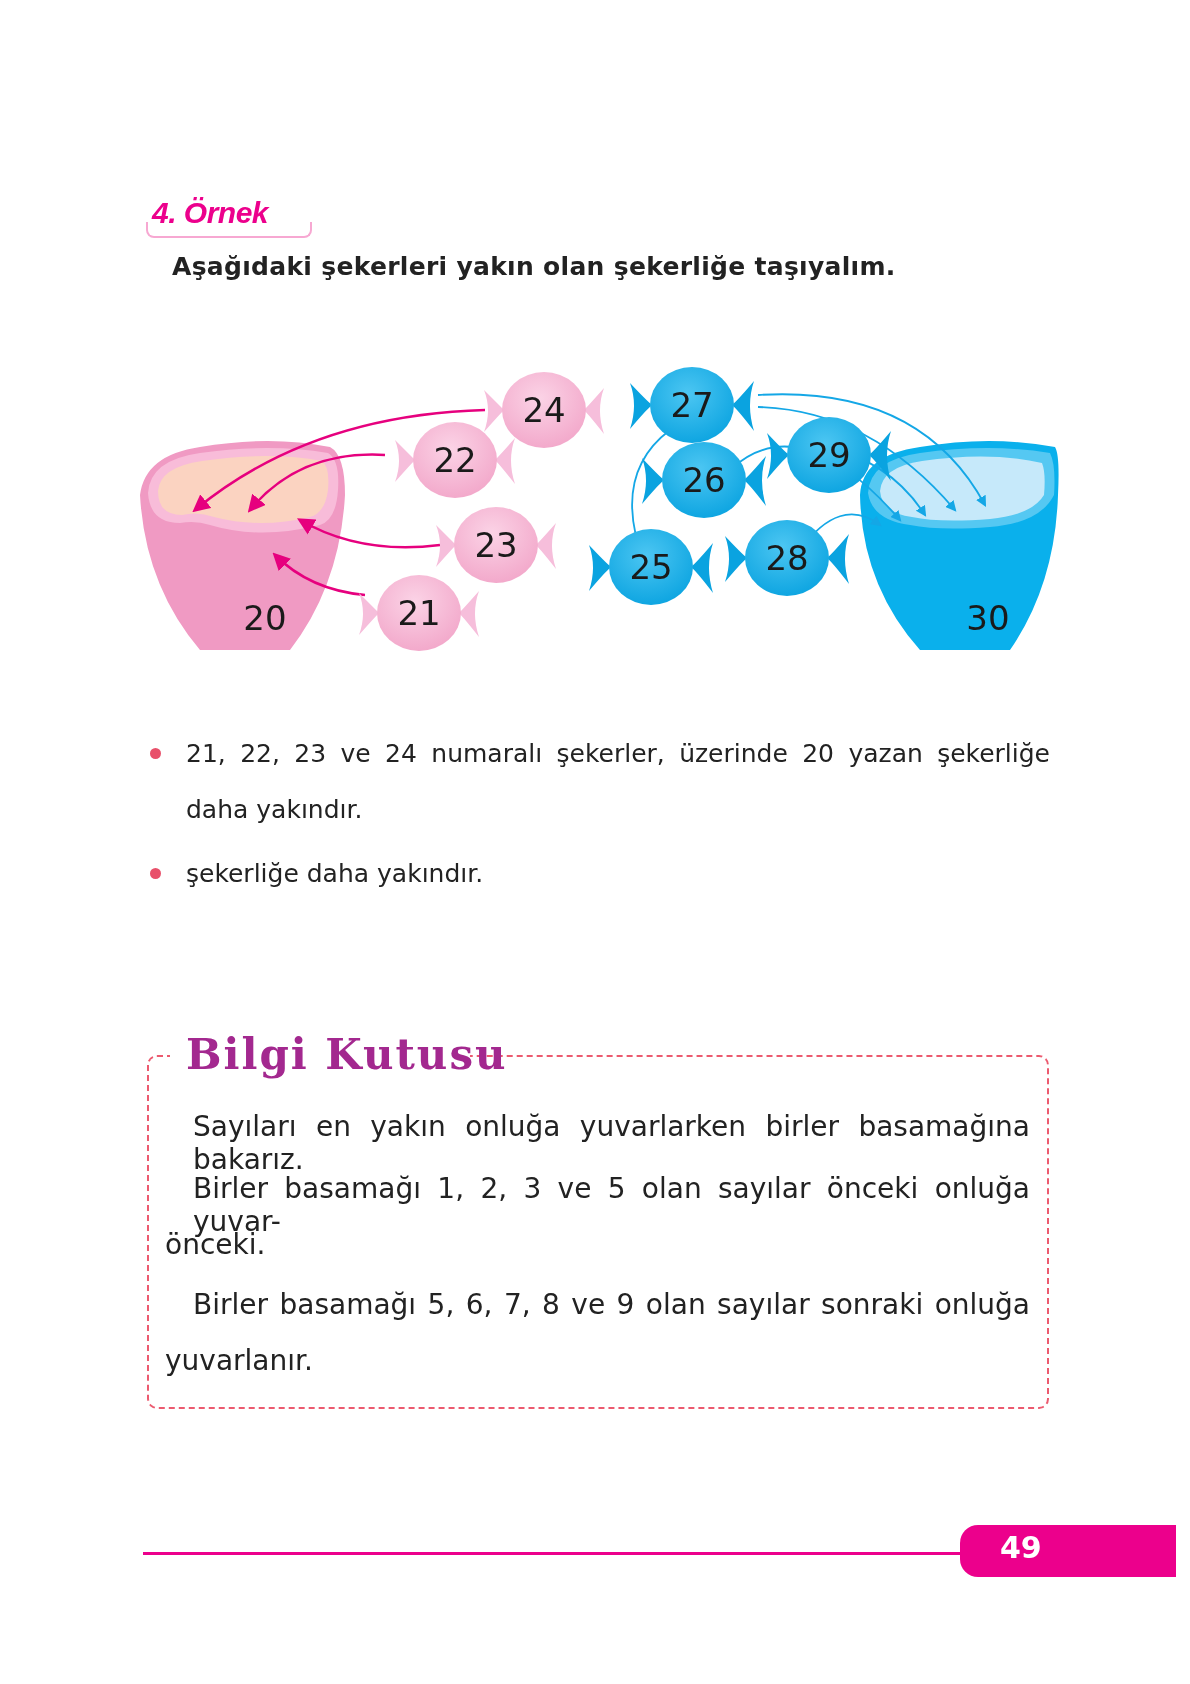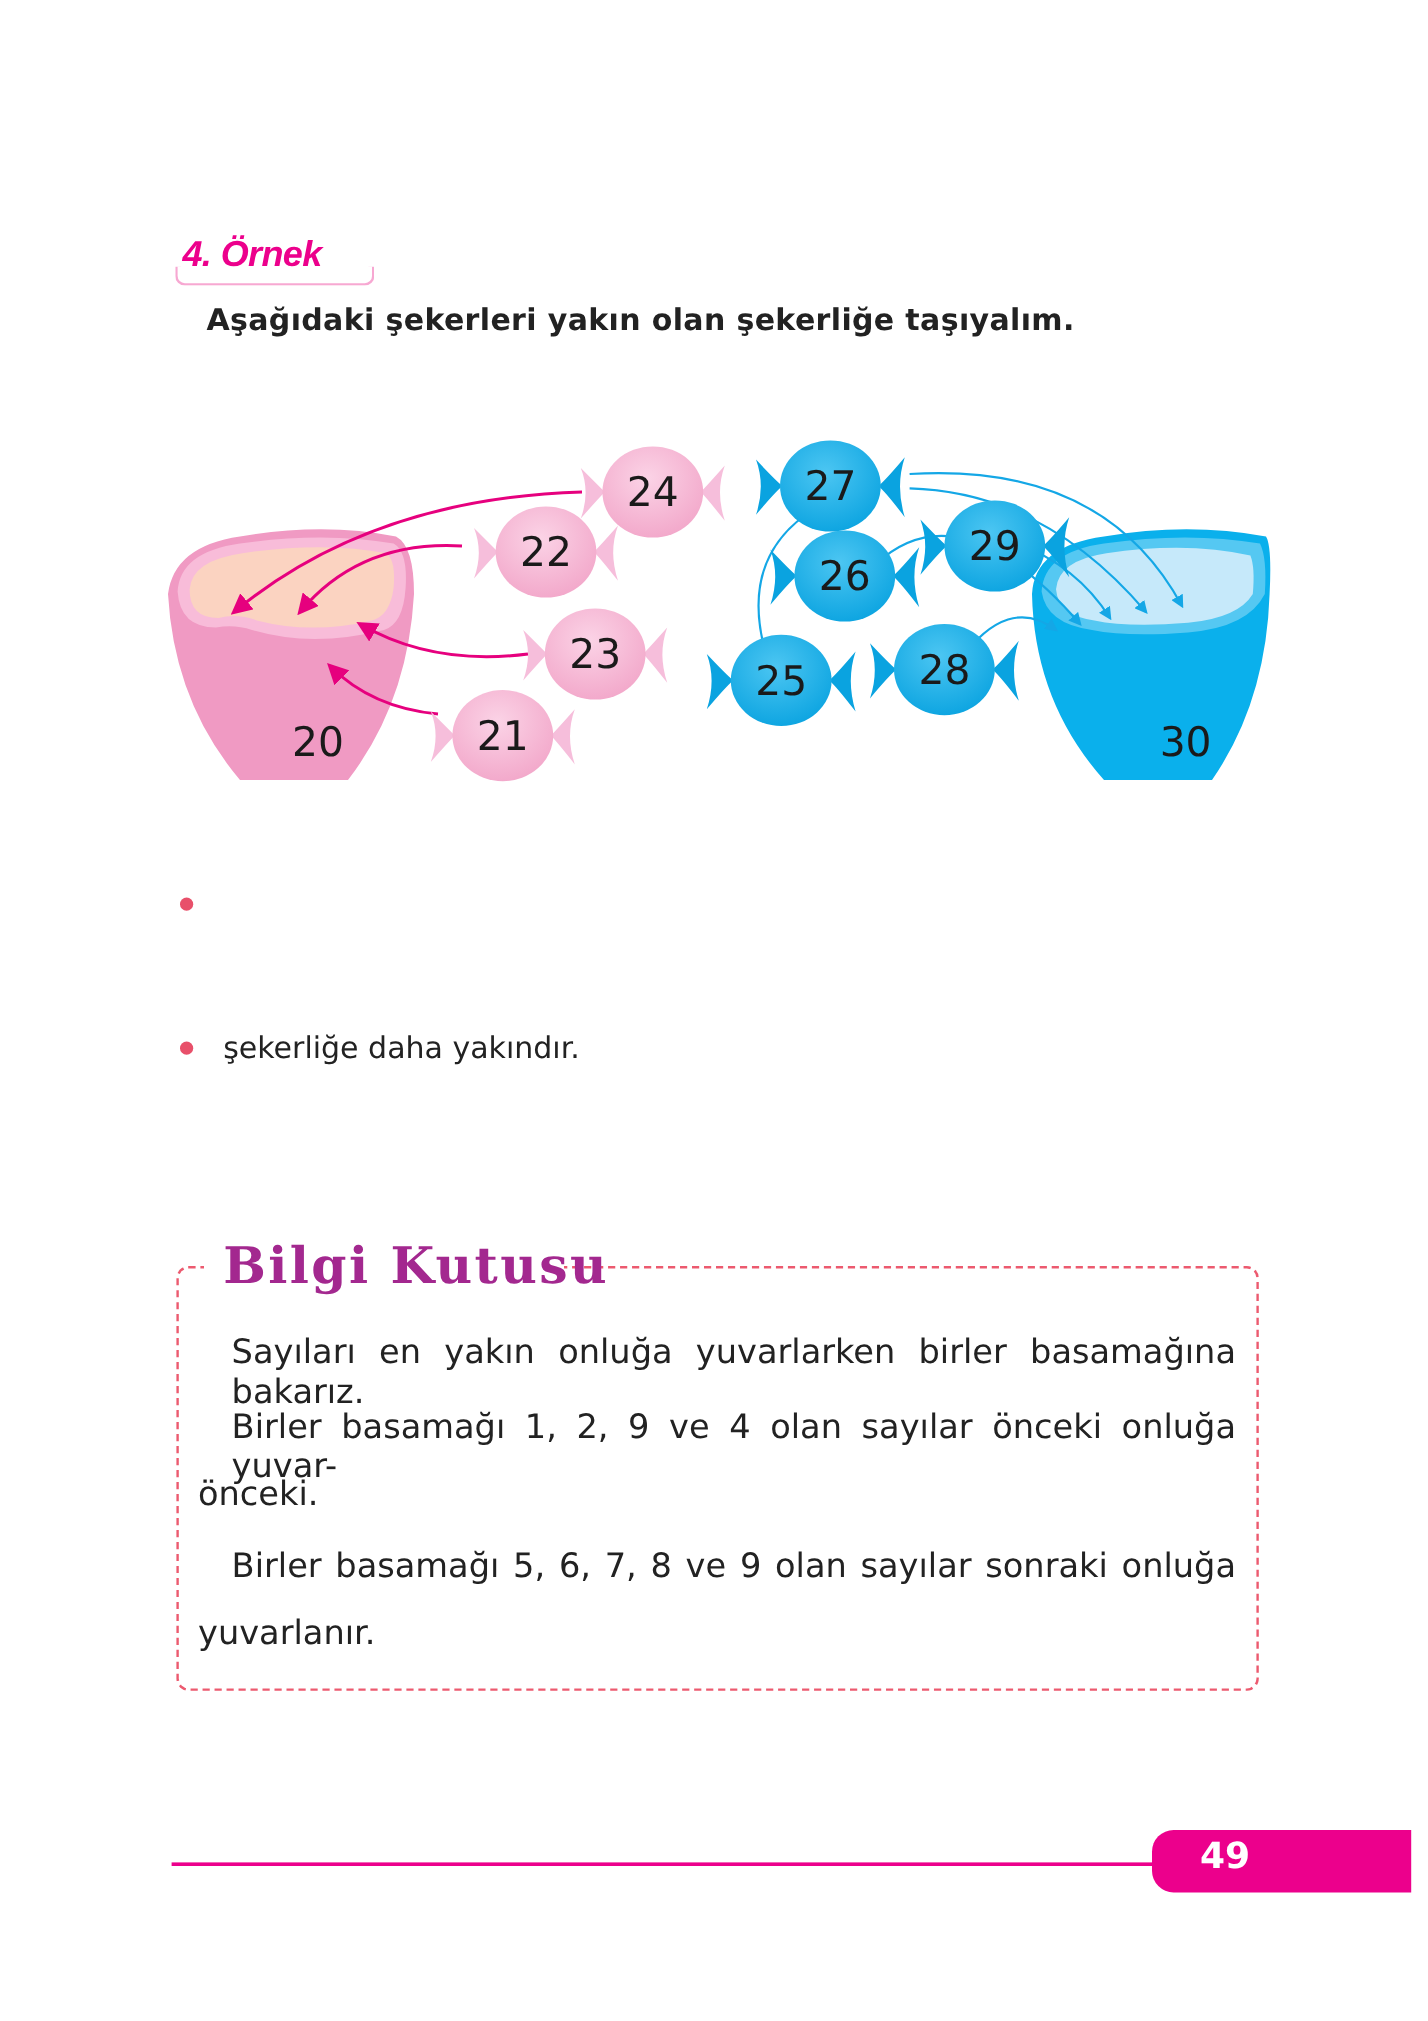--- a/index.html
+++ b/index.html
@@ -136,31 +136,33 @@
       <path d="M-62,-22 Q-46,-5 -40,0 Q-46,5 -62,24 Q-54,0 -62,-22Z" fill="#0aa3e0"></path>
       <path d="M62,-24 Q46,-5 40,0 Q46,5 62,26 Q54,0 62,-24Z" fill="#0aa3e0"></path>
       <ellipse rx="42" ry="38" fill="url(#gb)"></ellipse>
       <text x="0" y="12" text-anchor="middle" class="candy-label">28</text>
     </g>
   </svg>
 </div>
 
 <div class="abs bullet-row" style="top:726px;">
   <span class="bullet-dot"></span>
+  <div class="bullet-text">21, 22, 23 ve 24 numaralı şekerler, üzerinde 20 yazan şekerliğe</div>
+  <div class="bullet-cont">daha yakındır.</div>
 </div>
 <div class="abs bullet-row" style="top:846px;">
   <span class="bullet-dot"></span>
   <div class="bullet-cont">şekerliğe daha yakındır.</div>
 </div>
 
 <div class="abs info-box"></div>
 <div class="abs info-title-bg"></div>
 <div class="abs info-title">Bilgi Kutusu</div>
 
 <div class="abs info-line justify" style="top:1110px; padding-left:28px; box-sizing:border-box;">Sayıları en yakın onluğa yuvarlarken birler basamağına bakarız.</div>
-<div class="abs info-line justify" style="top:1172px; padding-left:28px; box-sizing:border-box;">Birler basamağı 1, 2, 9 ve 4 olan sayılar önceki onluğa yuvar-</div>
+<div class="abs info-line justify" style="top:1172px; padding-left:28px; box-sizing:border-box;">Birler basamağı 1, 2, 3 ve 5 olan sayılar önceki onluğa yuvar-</div>
 <div class="abs info-line" style="top:1228px;">önceki.</div>
 <div class="abs info-line justify" style="top:1288px; padding-left:28px; box-sizing:border-box;">Birler basamağı 5, 6, 7, 8 ve 9 olan sayılar sonraki onluğa</div>
 <div class="abs info-line" style="top:1344px;">yuvarlanır.</div>
 
 <div class="abs footer-line"></div>
 <div class="abs page-tab"></div>
 <div class="abs page-num">49</div>
 
 </body></html>

